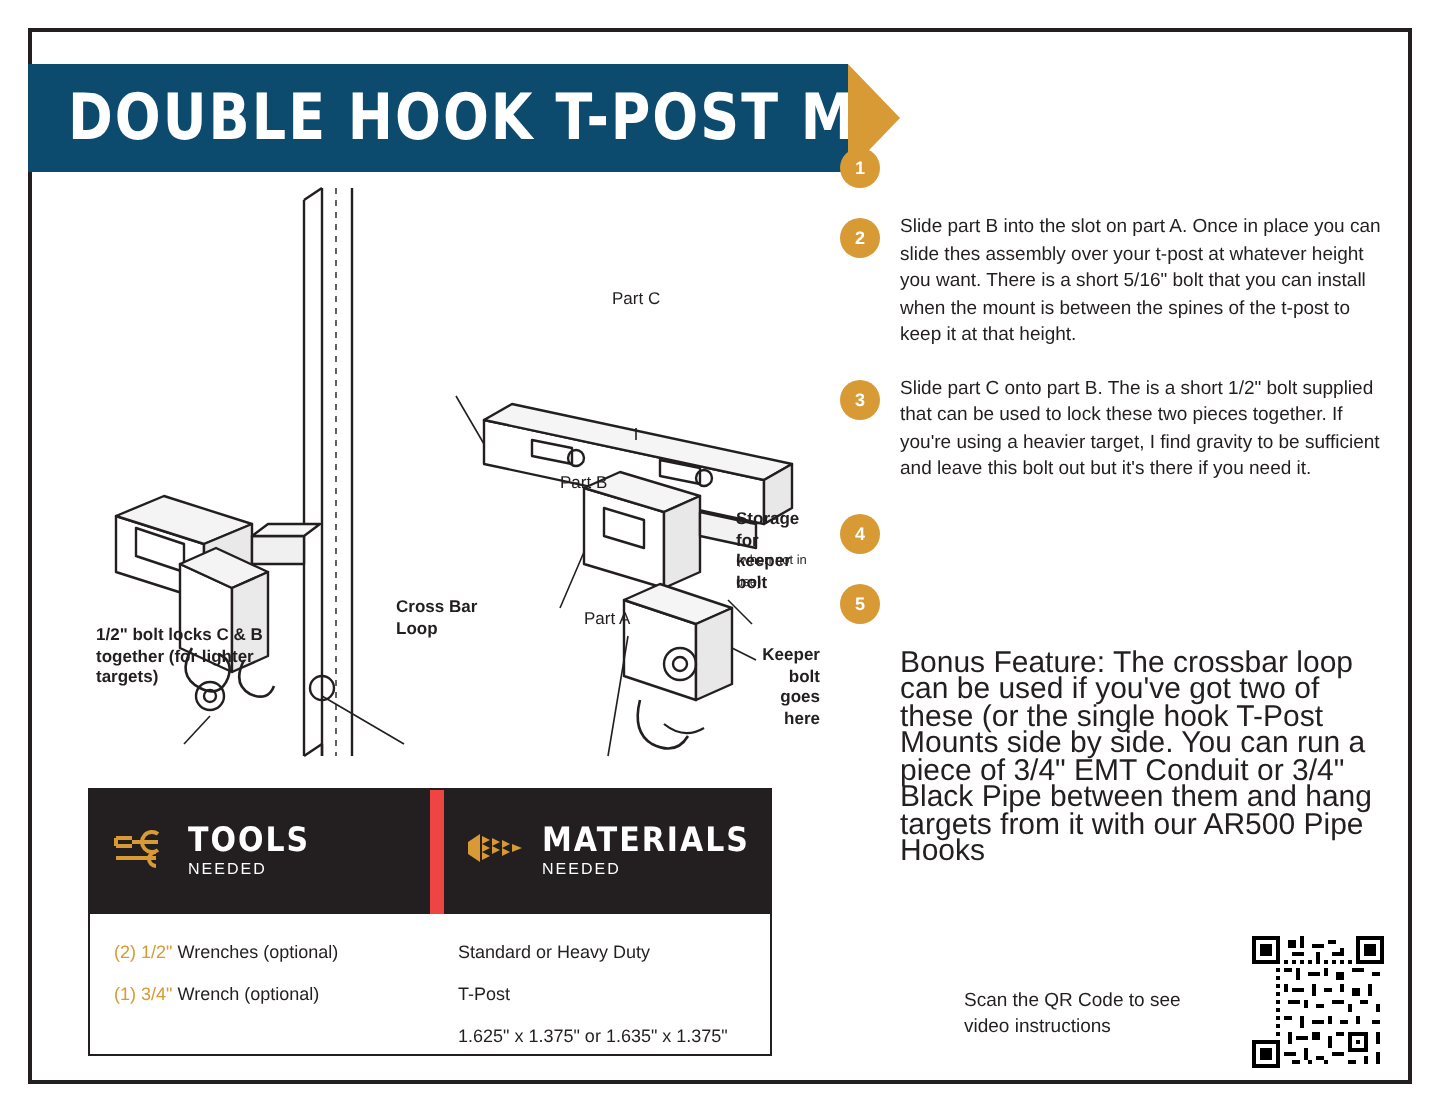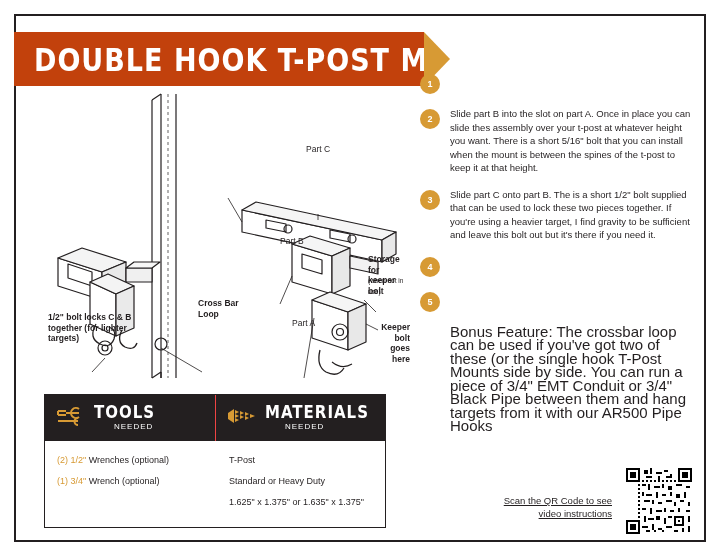--- a/index.html
+++ b/index.html
@@ -18,21 +18,21 @@
     width:692px; height:528px;
     border:2px solid #231f20;
     background:#ffffff;
   }
 
   
   .title-banner {
     position:absolute;
     left:-2px; top:16px;
     width:410px; height:54px;
-    background:#c2410c;
+    background:#0c4a6e;
     display:flex;
     align-items:center;
   }
   .title-banner::after {
     content:"";
     position:absolute;
     right:-26px; top:0;
     width:0; height:0;
     border-top:27px solid transparent;
     border-bottom:27px solid transparent;
@@ -85,69 +85,67 @@
     font-size:15px;
     line-height:13.5px;
     width:242px;
   }
 
   
   .qr-caption {
     position:absolute;
     left:466px; top:478px;
     width:130px;
-    text-align:right;
+    text-align:left;
     font-size:9.5px;
     line-height:13px;
-    text-decoration:underline;
   }
   .qr {
     position:absolute;
     left:610px; top:452px;
     width:66px; height:66px;
     background:#ffffff;
   }
   .qr svg { display:block; }
 
   
   .tm {
     position:absolute;
     left:28px; top:378px;
     width:342px; height:134px;
     border:1px solid #231f20;
   }
   .tm-head {
     display:flex;
-    height:46px;
+    height:62px;
   }
   .tm-head-cell {
     flex:1 1 50%;
     background:#231f20;
     color:#ffffff;
     display:flex;
     align-items:center;
     padding-left:10px;
   }
-  .tm-head-cell.right { border-left:1px solid #ef4444; }
+  .tm-head-cell.right { border-left:7px solid #ef4444; }
   .tm-icon { margin-right:9px; }
   .tm-title {
     font-family:"DejaVu Sans", sans-serif;
     font-weight:bold;
     font-size:15px;
     letter-spacing:1px;
     line-height:15px;
     transform:scaleY(1.12);
     transform-origin:left center;
   }
   .tm-sub {
     font-size:8px;
     letter-spacing:1px;
     line-height:10px;
     margin-top:2px;
-    margin-left:20px;
   }
   .tm-body { display:flex; height:87px; }
   .tm-col {
     flex:1 1 50%;
     padding:14px 10px 0 12px;
   }
   .tm-col.right { padding-left:14px; }
   .tm-line {
     font-size:9px;
     line-height:11px;
@@ -241,21 +239,21 @@
         <line x1="284" y1="232" x2="274" y2="292" stroke-width="0.8"></line>
         <line x1="336" y1="238" x2="348" y2="244" stroke-width="0.8"></line>
         <line x1="334" y1="214" x2="346" y2="226" stroke-width="0.8"></line>
         <line x1="262" y1="190" x2="250" y2="218" stroke-width="0.8"></line>
         <line x1="212" y1="136" x2="198" y2="112" stroke-width="0.8"></line>
       </g>
     </svg>
 
     <span class="lbl" style="left:276px; top:58px;">Part C</span>
     <span class="lbl" style="left:250px; top:150px;">Part B</span>
-    <span class="lbl" style="left:248px; top:232px;padding-left:14px;">Part A</span>
+    <span class="lbl" style="left:248px; top:218px;padding-left:14px;">Part A</span>
     <span class="lbl b" style="left:338px; top:168px; width:40px;">Storage for keeper bolt</span>
     <span class="lbl small" style="left:338px; top:190px; width:46px;">(when not in use)</span>
     <span class="lbl b" style="left:346px; top:236px; width:34px;text-align:right;">Keeper bolt goes here</span>
     <span class="lbl b" style="left:18px; top:226px; width:112px;">1/2" bolt locks C &amp; B together (for lighter targets)</span>
     <span class="lbl b" style="left:168px; top:212px; width:52px;">Cross Bar Loop</span>
   </div>
 
   <div class="steps">
     <div class="step">
       <div class="step-num">1</div>
@@ -428,20 +426,20 @@
         <div class="tm-line">
           <span class="qty">(2) 1/2"</span>
           <span>Wrenches (optional)</span>
         </div>
         <div class="tm-line">
           <span class="qty">(1) 3/4"</span>
           <span>Wrench (optional)</span>
         </div>
       </div>
       <div class="tm-col right">
+        <div class="tm-line">Standard or Heavy Duty</div>
         <div class="tm-line">T-Post</div>
-        <div class="tm-line">Standard or Heavy Duty</div>
         <div class="tm-line">1.625" x 1.375" or 1.635" x 1.375"</div>
       </div>
     </div>
   </div>
 
 </div>
 
 </body></html>

